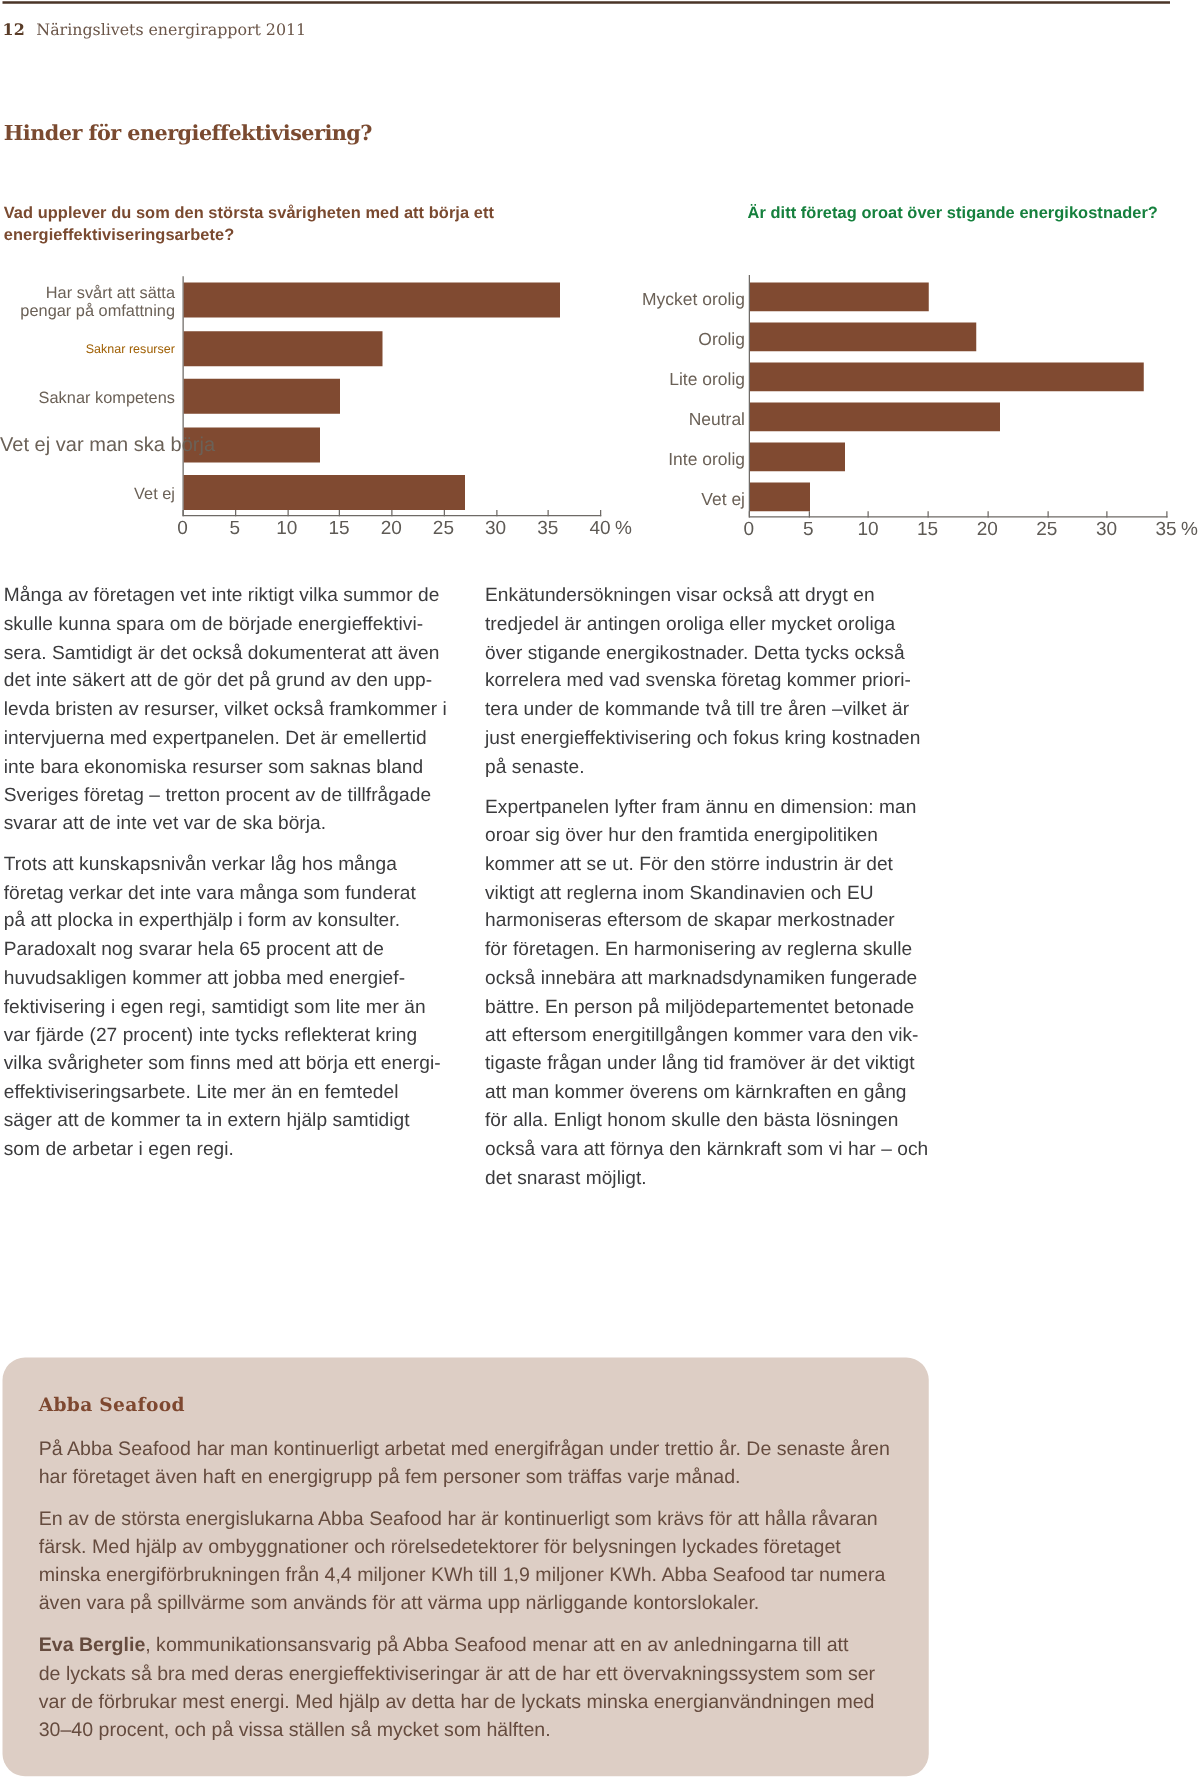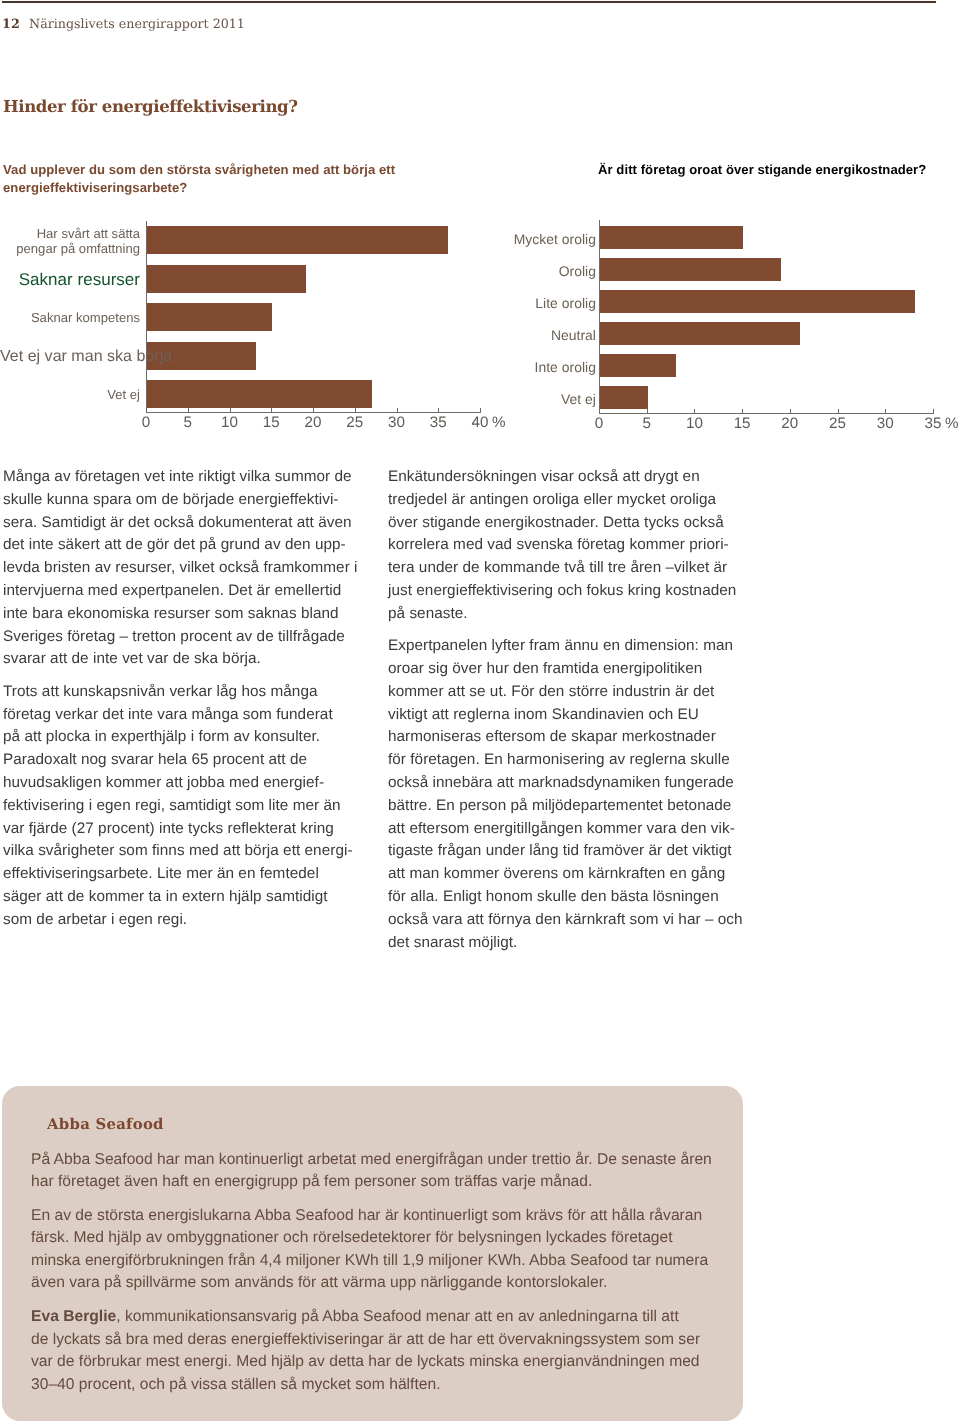--- a/index.html
+++ b/index.html
@@ -39,51 +39,51 @@
   .col{position:absolute;font-size:15.3px;letter-spacing:0.05px;line-height:22.8px;color:#3b3b3d;white-space:nowrap;}
   .col .para{margin:0 0 9.6px 0;}
   .col-left{left:3px;top:466px;width:360px;}
   .col-right{left:388px;top:466px;width:360px;}
   .tline{white-space:pre;}
 
   
   .casebox{position:absolute;left:2px;top:1086px;width:741px;height:335px;
            background:#ddcec5;border-radius:18px;}
   .casebox .ctitle{position:absolute;left:29px;top:29px;font-family:"DejaVu Serif",serif;
-           font-weight:bold;font-size:14.9px;color:#7e4830;letter-spacing:0.25px;margin-left:16px;}
+           font-weight:bold;font-size:14.9px;color:#7e4830;letter-spacing:0.25px;}
   .casebox .cbody{position:absolute;left:29px;top:62.5px;width:760px;font-size:15.65px;
            line-height:22.45px;color:#5f4236;white-space:nowrap;}
   .casebox .cbody .para{margin:0 0 11.6px 0;}
   .casebox .cbody b{font-weight:bold;}
 </style>
 </head>
 <body>
 
 <div class="page">
 
   <div class="top-rule" style="background: rgb(74, 52, 39);"></div>
   <div class="runhead">
     <span class="pgnum">12</span><span class="rt">Näringslivets energirapport 2011</span>
   </div>
 
   <div class="heading" style="color: rgb(122, 74, 48);">Hinder för energieffektivisering?</div>
 
   <div class="question q-left" style="color: rgb(122, 74, 48);">Vad upplever du som den största svårigheten med att börja ett energieffektiviseringsarbete?</div>
-  <div class="question q-right" style="color: #000000;">Är ditt företag oroat över stigande energikostnader?</div>
+  <div class="question q-right" style="color: #15803d;">Är ditt företag oroat över stigande energikostnader?</div>
 
   <div class="chart" id="chart-left" style="left: 0px; top: 0px; width: 960px; height: 1425px;">
       <div class="axis-line" style="background: rgb(110, 106, 102); left: 146px; top: 220.6px; width: 1px; height: 191.4px;"></div>
       <div class="axis-line" style="background: rgb(110, 106, 102); left: 146px; top: 412px; width: 335px; height: 1px;"></div>
       <div class="bar" style="left: 147px; top: 226.4px; width: 300.6px; height: 27.8px; background: rgb(128, 74, 49);"></div>
       <div class="cat-label" style="color: rgb(107, 97, 87); left: 0px; width: 140px; top: 222.5px; height: 36.8px; font-size: 13.05px; line-height: 15.3px;">
         <div>Har svårt att sätta</div>
         <div>pengar på omfattning</div>
       </div>
       <div class="bar" style="left: 147px; top: 264.85px; width: 158.65px; height: 27.8px; background: rgb(128, 74, 49);"></div>
-      <div class="cat-label" style="color: #14532d; left: 0px; width: 140px; top: 260.95px; height: 36.8px; font-size: 17px; line-height: 15.3px; text-align: right;">
+      <div class="cat-label" style="color: #a16207; left: 0px; width: 140px; top: 260.95px; height: 36.8px; font-size: 10px; line-height: 15.3px; text-align: right;">
         <div>Saknar resurser</div>
       </div>
       <div class="bar" style="left: 147px; top: 303.3px; width: 125.25px; height: 27.8px; background: rgb(128, 74, 49);"></div>
       <div class="cat-label" style="color: rgb(107, 97, 87); left: 0px; width: 140px; top: 299.4px; height: 36.8px; font-size: 13.05px; line-height: 15.3px;">
         <div>Saknar kompetens</div>
       </div>
       <div class="bar" style="left: 147px; top: 341.75px; width: 108.55px; height: 27.8px; background: rgb(128, 74, 49);"></div>
       <div class="cat-label" style="color: rgb(107, 97, 87); left: 0px; width: 140px; top: 337.85px; height: 36.8px; font-size: 16px; line-height: 15.3px;">
         <div>Vet ej var man ska börja</div>
       </div>

